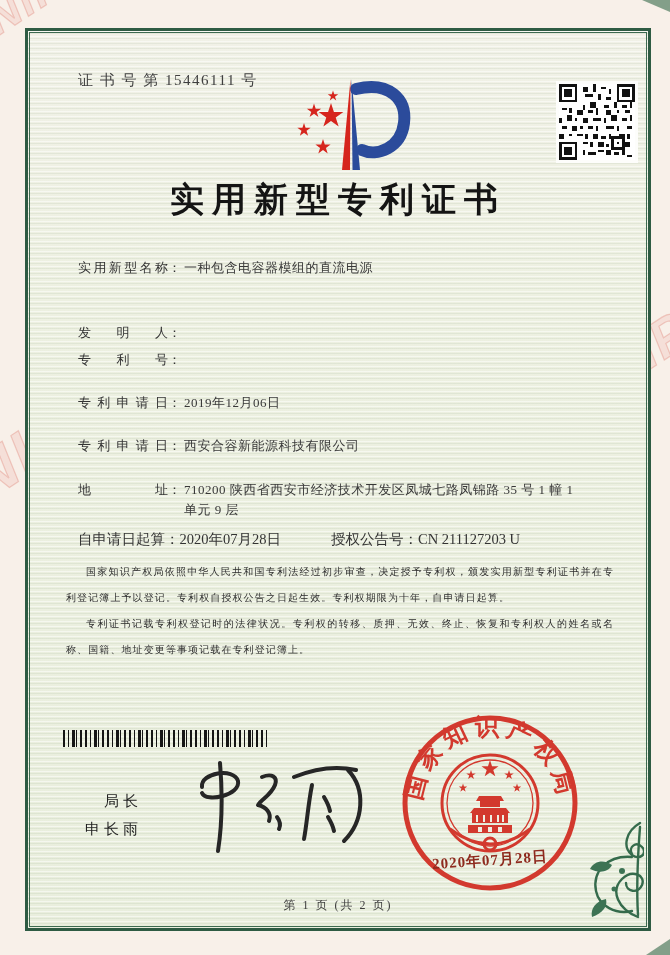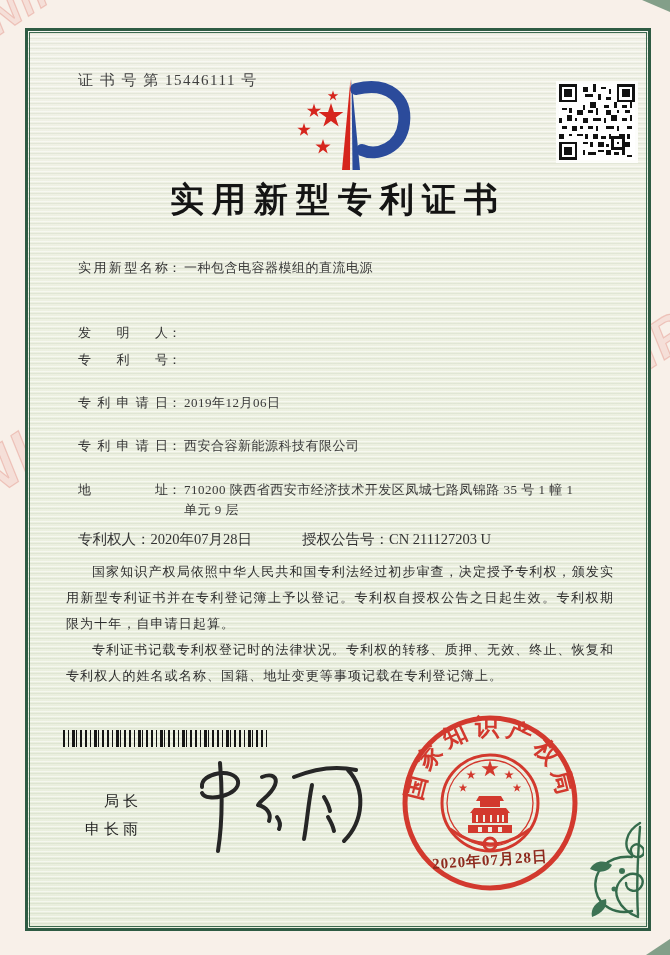--- a/index.html
+++ b/index.html
@@ -35,21 +35,21 @@
   .qr{position:absolute;left:528px;top:50px;width:76px;height:76px;background:#fdfdfb;padding:3px;}
   
   .frow{position:absolute;left:50px;display:flex;align-items:flex-start;
         font-size:13px;color:#333;line-height:20px;}
   .flabel{flex:0 0 90px;text-align:justify;text-align-last:justify;}
   .fcolon{flex:0 0 16px;}
   .fvalue{flex:0 1 auto;max-width:404px;letter-spacing:.5px;color:#383838;}
   .r1{top:227px}.r2{top:292px}.r3{top:319px}.r4{top:362px}.r5{top:405px}.r6{top:449px}
   .grant{position:absolute;left:50px;top:499px;font-size:14.5px;color:#333;display:flex;gap:50px;}
   
-  .decree{position:absolute;left:38px;top:528px;width:548px;font-size:13px;color:#2e2e2e;
+  .decree{position:absolute;left:38px;top:528px;width:548px;font-size:10px;color:#2e2e2e;
           line-height:26px;letter-spacing:1.1px;text-align:justify;}
   .decree p{margin:0;text-indent:2em;}
   
   .barcode{position:absolute;left:35px;top:699px;width:205px;height:17px;
     background:repeating-linear-gradient(90deg,
       #151515 0 2px, rgba(0,0,0,0) 2px 5px,
       #151515 5px 6px, rgba(0,0,0,0) 6px 9px,
       #151515 9px 12px, rgba(0,0,0,0) 12px 13px,
       #151515 13px 14px, rgba(0,0,0,0) 14px 17px,
       #151515 17px 19px, rgba(0,0,0,0) 19px 22px);}
@@ -146,21 +146,21 @@
         <span class="fcolon">：</span>
         <span class="fvalue">西安合容新能源科技有限公司</span>
     </div>
     <div class="frow r6">
       <span class="flabel">地址</span>
         <span class="fcolon">：</span>
         <span class="fvalue">710200 陕西省西安市经济技术开发区凤城七路凤锦路 35 号 1 幢 1 单元 9 层</span>
     </div>
 
     <div class="grant">
-      <span><span>专利权人</span><span>：</span><span>2020年07月28日</span></span>
+      <span><span>自申请日起算</span><span>：</span><span>2020年07月28日</span></span>
       <span><span>授权公告号</span><span>：</span><span>CN 211127203 U</span></span>
     </div>
 
     <div class="decree">
       <p>国家知识产权局依照中华人民共和国专利法经过初步审查，决定授予专利权，颁发实用新型专利证书并在专利登记簿上予以登记。专利权自授权公告之日起生效。专利权期限为十年，自申请日起算。</p>
       <p>专利证书记载专利权登记时的法律状况。专利权的转移、质押、无效、终止、恢复和专利权人的姓名或名称、国籍、地址变更等事项记载在专利登记簿上。</p>
     </div>
 
     <div class="barcode"></div>
 
@@ -228,14 +228,15 @@
         <path d="M88 6 C86 32 84 62 86 94"></path>
       </g>
       <g fill="#3d7354">
         <path d="M60 44 C52 38 42 40 38 48 C46 52 56 52 60 44 Z"></path>
         <path d="M54 78 C44 80 38 88 40 96 C50 92 56 86 54 78 Z"></path>
         <circle cx="70" cy="50" r="3"></circle>
           <circle cx="62" cy="68" r="2.5"></circle>
       </g>
     </svg>
 
+    <div class="footer">第 1 页 (共 2 页)</div>
   </div>
 </div>
 
 </body></html>

